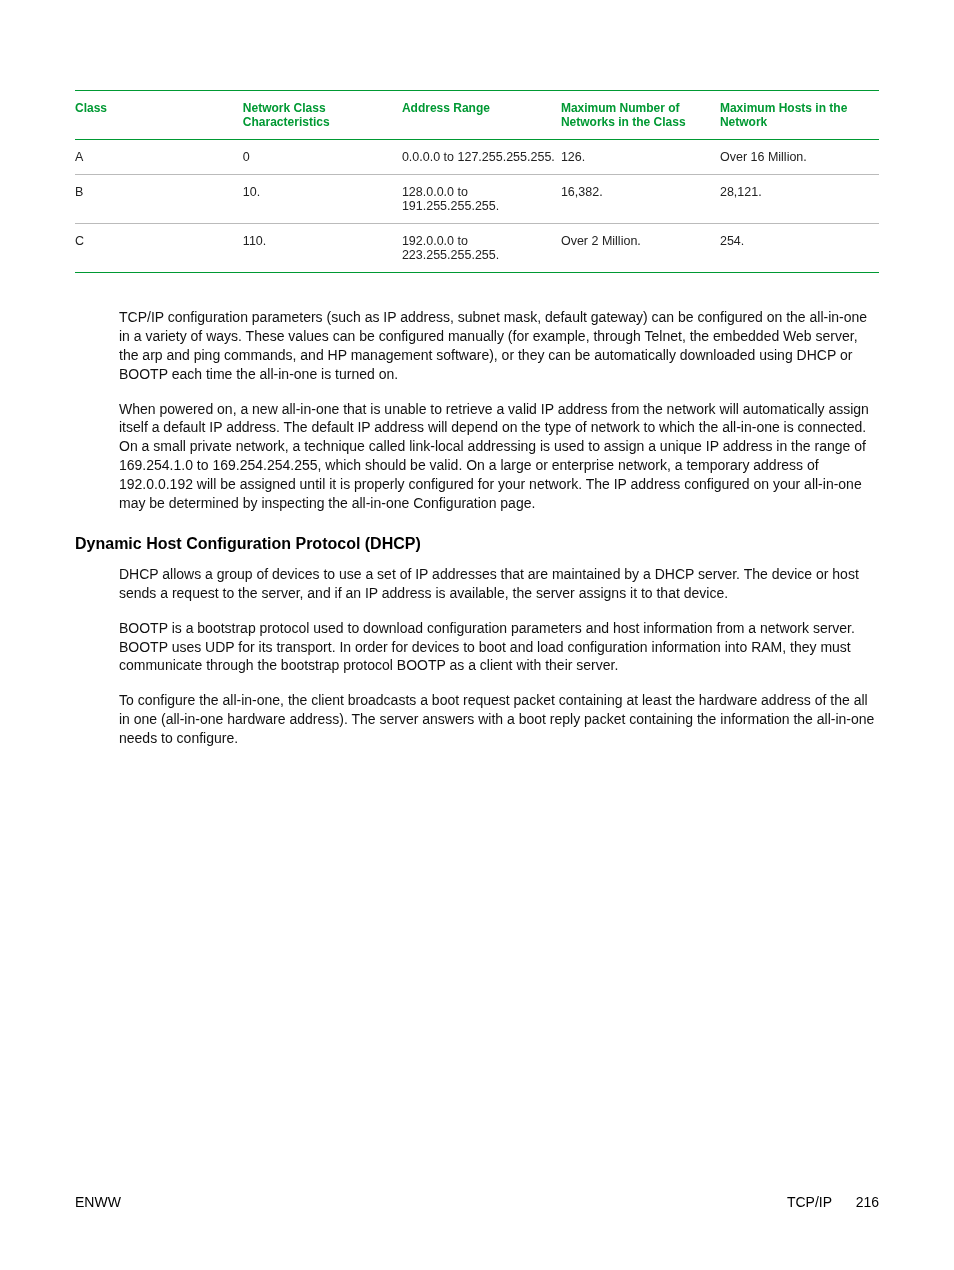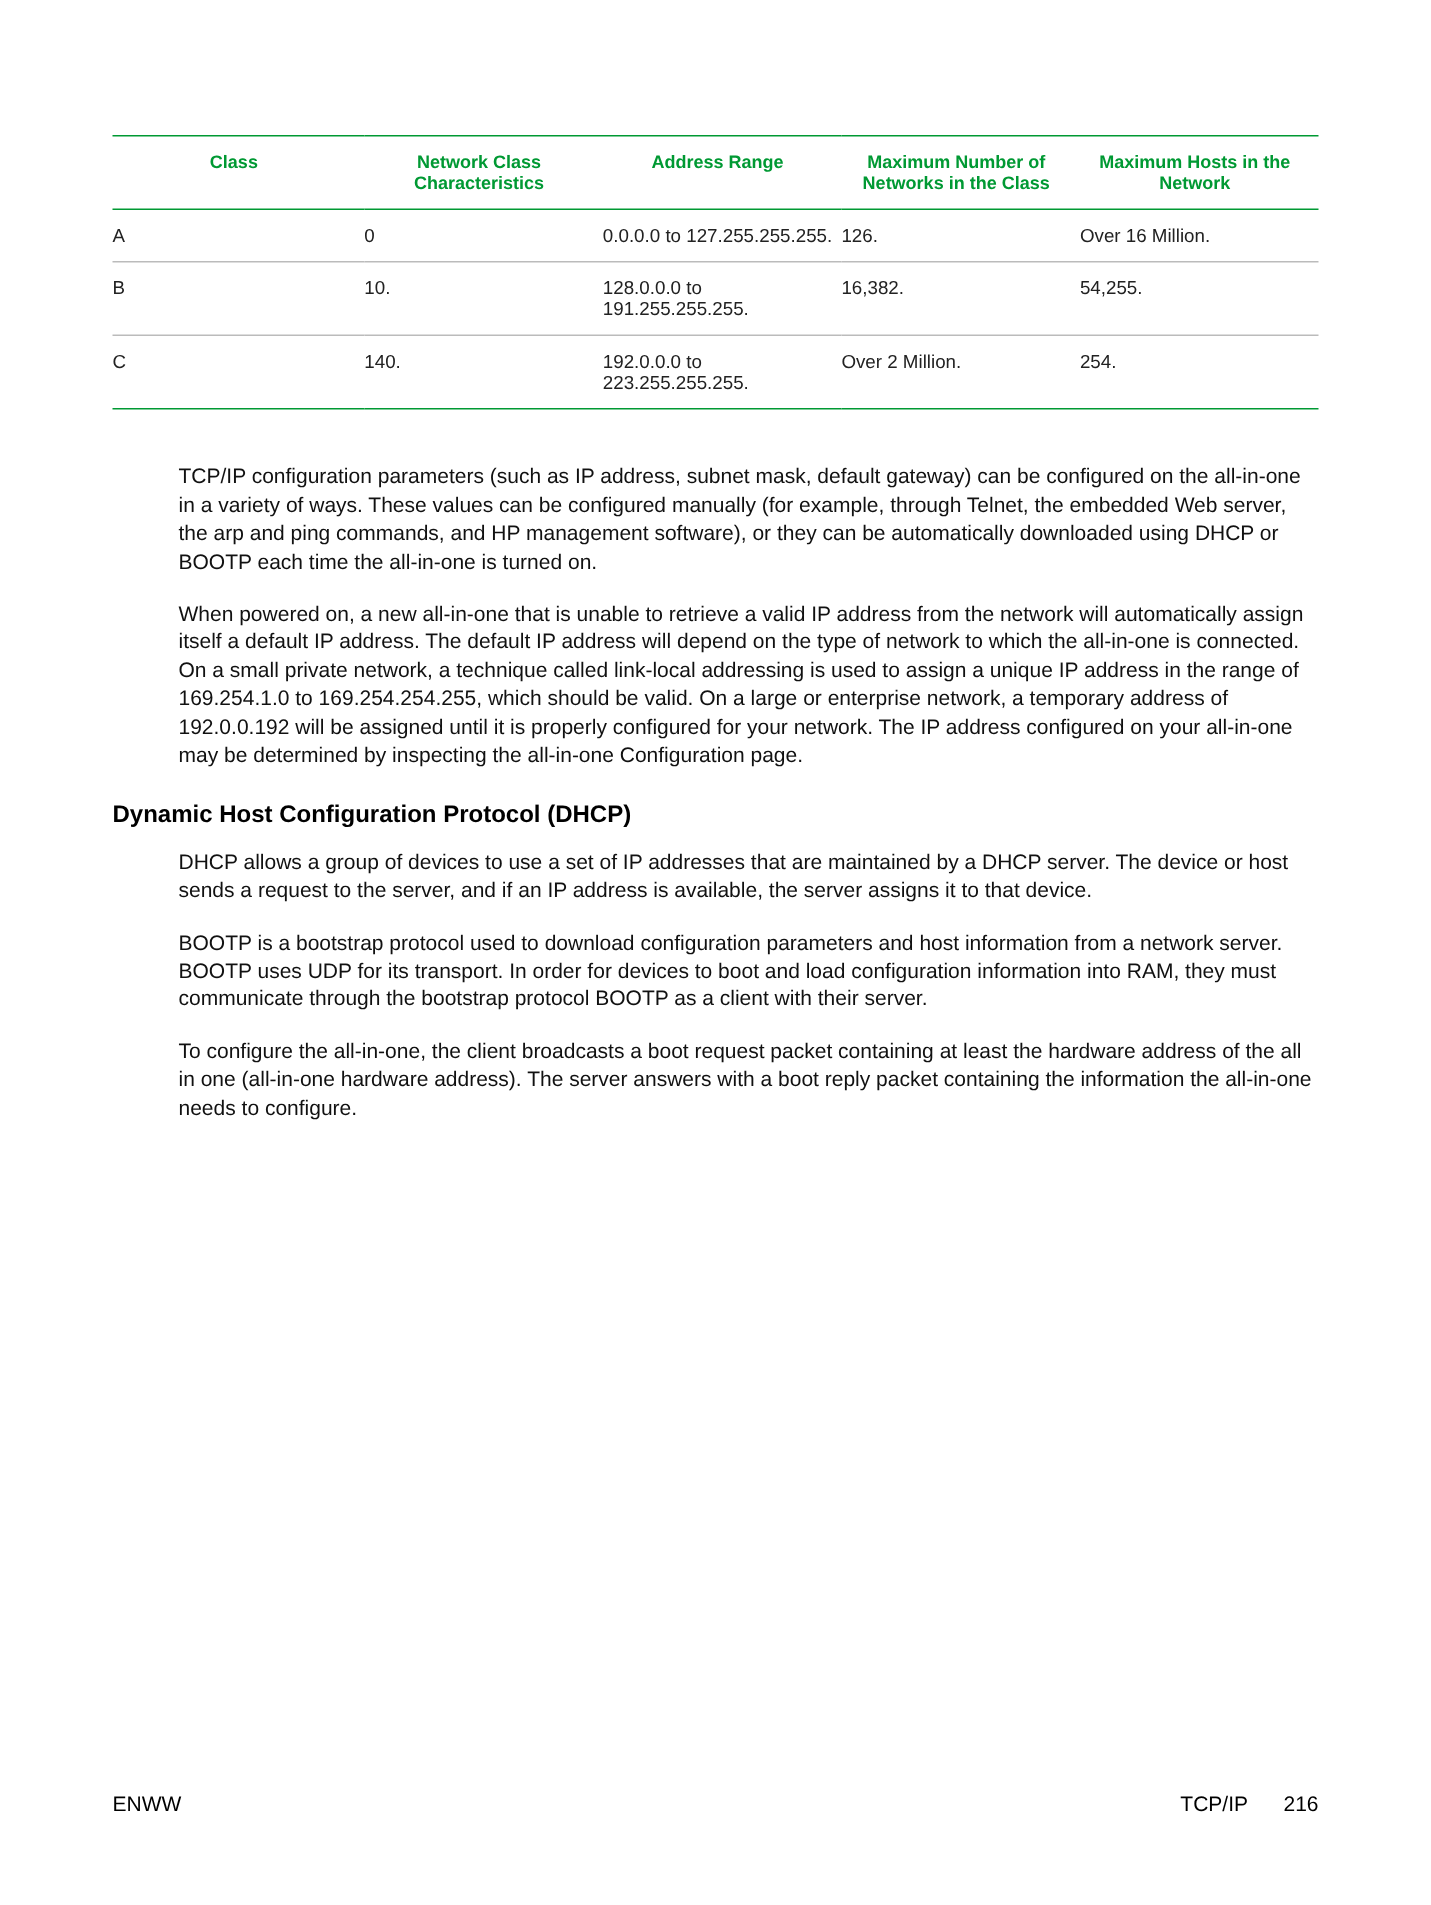--- a/index.html
+++ b/index.html
@@ -21,21 +21,21 @@
   .table-caption .num { color: #009933; font-weight: bold; }
   .table-caption .txt { color: #333; }
   table {
     width: 100%;
     border-collapse: collapse;
     font-size: 12.5px;
     margin-bottom: 35px;
   }
   thead tr { border-top: 1.5px solid #009933; border-bottom: 1.5px solid #009933; }
   th {
-    text-align: center;
+    text-align: left;
     color: #009933;
     font-weight: bold;
     padding: 10px 6px 10px 0;
     vertical-align: top;
     font-size: 12px;
   }
   tbody tr { border-bottom: 1px solid #bbb; }
   tbody tr:last-child { border-bottom: 1.5px solid #009933; }
   td {
     padding: 10px 6px 10px 0;
@@ -101,25 +101,25 @@
         <td>0</td>
         <td>0.0.0.0 to 127.255.255.255.</td>
         <td>126.</td>
         <td>Over 16 Million.</td>
       </tr>
       <tr>
         <td>B</td>
         <td>10.</td>
         <td>128.0.0.0 to 191.255.255.255.</td>
         <td>16,382.</td>
-        <td>54,255.</td>
+        <td>28,121.</td>
       </tr>
       <tr>
         <td>C</td>
-        <td>140.</td>
+        <td>110.</td>
         <td>192.0.0.0 to 223.255.255.255.</td>
         <td>Over 2 Million.</td>
         <td>254.</td>
       </tr>
     </tbody>
   </table>
 
   <p>TCP/IP configuration parameters (such as IP address, subnet mask, default gateway) can be configured on the all-in-one in a variety of ways. These values can be configured manually (for example, through Telnet, the embedded Web server, the arp and ping commands, and HP management software), or they can be automatically downloaded using DHCP or BOOTP each time the all-in-one is turned on.</p>
   <p>When powered on, a new all-in-one that is unable to retrieve a valid IP address from the network will automatically assign itself a default IP address. The default IP address will depend on the type of network to which the all-in-one is connected. On a small private network, a technique called link-local addressing is used to assign a unique IP address in the range of 169.254.1.0 to 169.254.254.255, which should be valid. On a large or enterprise network, a temporary address of 192.0.0.192 will be assigned until it is properly configured for your network. The IP address configured on your all-in-one may be determined by inspecting the all-in-one Configuration page.</p>
 

